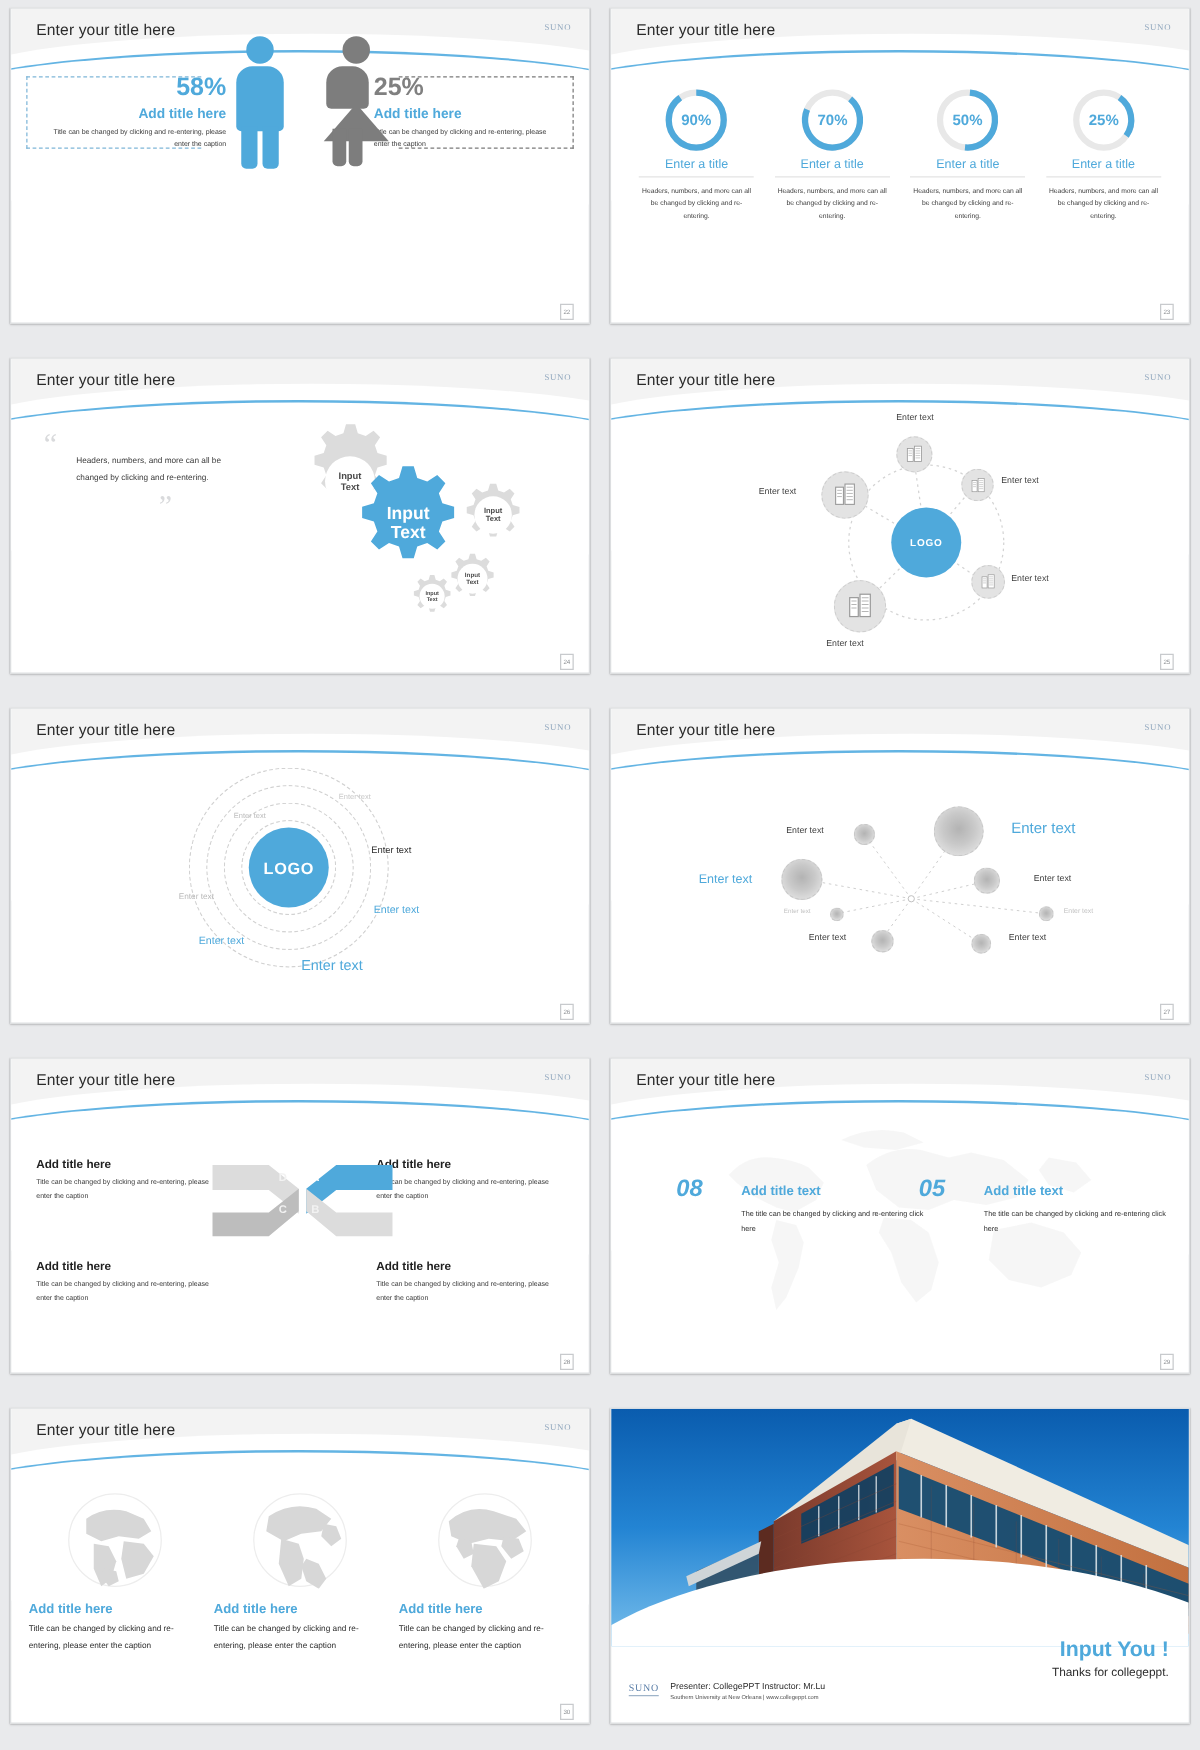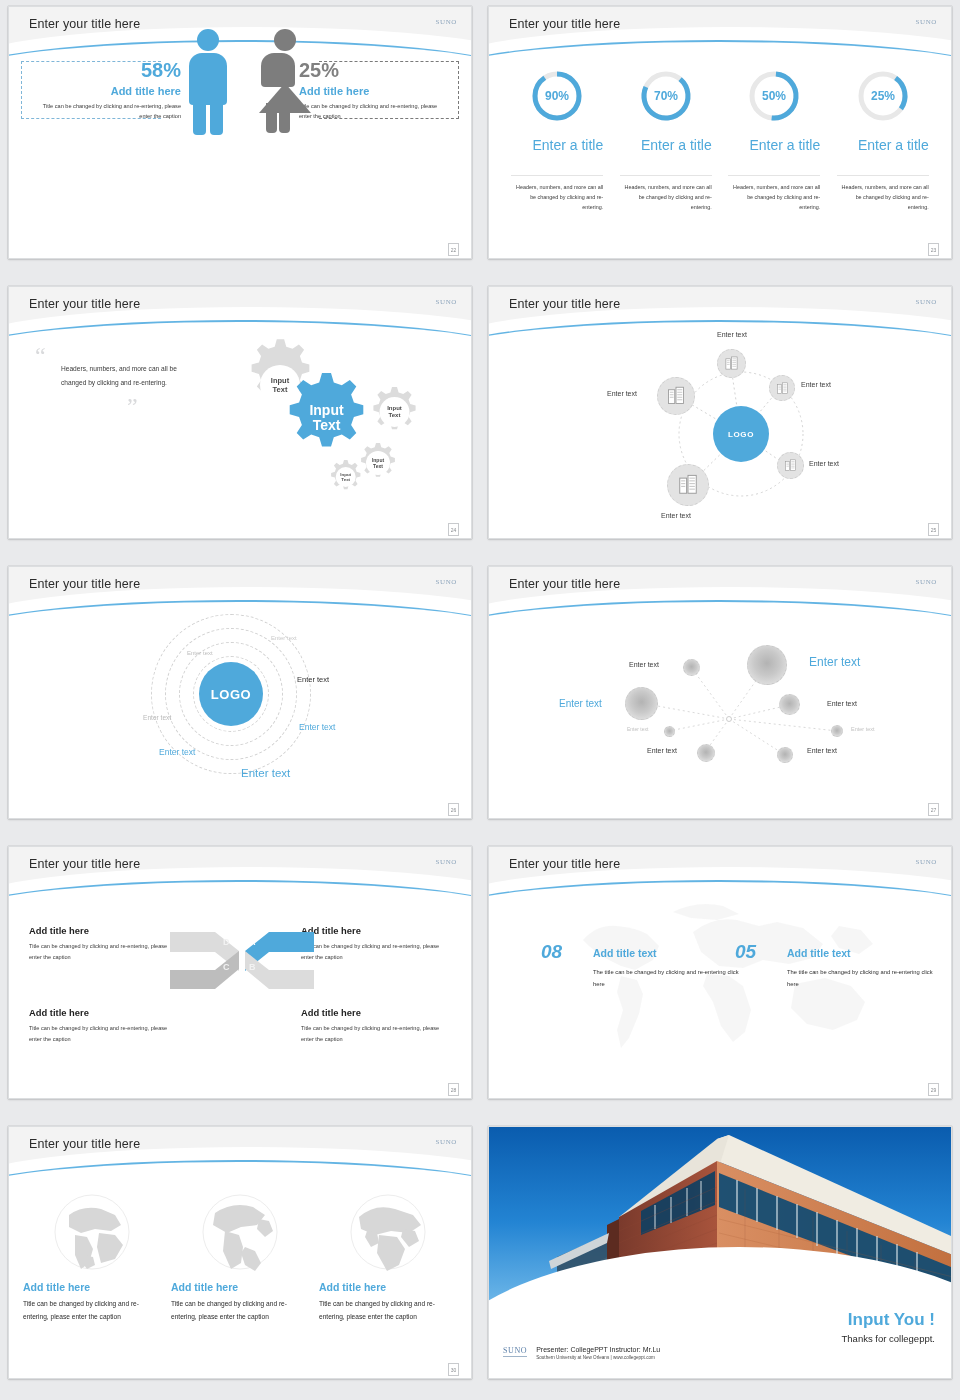--- a/index.html
+++ b/index.html
@@ -50,24 +50,24 @@
   .person { position:absolute; top:22px; }
   .ph { width:22px; height:22px; border-radius:50%; margin:0 auto; }
   .pbody { width:38px; height:52px; border-radius:13px 13px 4px 4px; margin-top:2px; position:relative;}
   .pleg { position:absolute; bottom:-30px; width:13px; height:34px; border-radius:0 0 4px 4px;}
   .pleg.a{left:4px;} .pleg.b{right:4px;}
   .woman .skirt { width:0;height:0;border-left:26px solid transparent;border-right:26px solid transparent;
                   border-bottom:30px solid #7d7d7d; margin:-6px auto 0; }
 
   
   .donuts { display:flex; justify-content:space-around; padding:10px 14px 0; }
-  .dcol { width:92px; text-align:right; }
+  .dcol { width:92px; text-align:center; }
   .dchart { width:54px; height:54px; margin:0 auto; position:relative; }
   .dchart svg { display:block; }
-  .dlabel { font-size:14px; color:#4fa9db; margin-top:14px; padding-bottom:22px; border-bottom:1px solid #e4e4e4;}
+  .dlabel { font-size:10px; color:#4fa9db; margin-top:3px; padding-bottom:4px; border-bottom:1px solid #e4e4e4;}
   .dtext { font-size:5.4px; color:#3c3c3c; line-height:1.85; margin-top:6px; }
 
   
   .quote { position:absolute; left:26px; top:62px; font-size:24px; color:#d9dadc; font-family:"Liberation Serif",serif; line-height:.6;}
   .quote2 { position:absolute; left:118px; top:112px; font-size:24px; color:#d9dadc; font-family:"Liberation Serif",serif; line-height:.6;}
   .qtext { position:absolute; left:52px; top:75px; width:135px; font-size:6.6px; color:#3a3a3a; line-height:2.1; }
 
   
   .hubwrap { position:absolute; inset:0; }
   .hubc { position:absolute; border-radius:50%; background:#4fa9db; color:#fff; display:flex;

